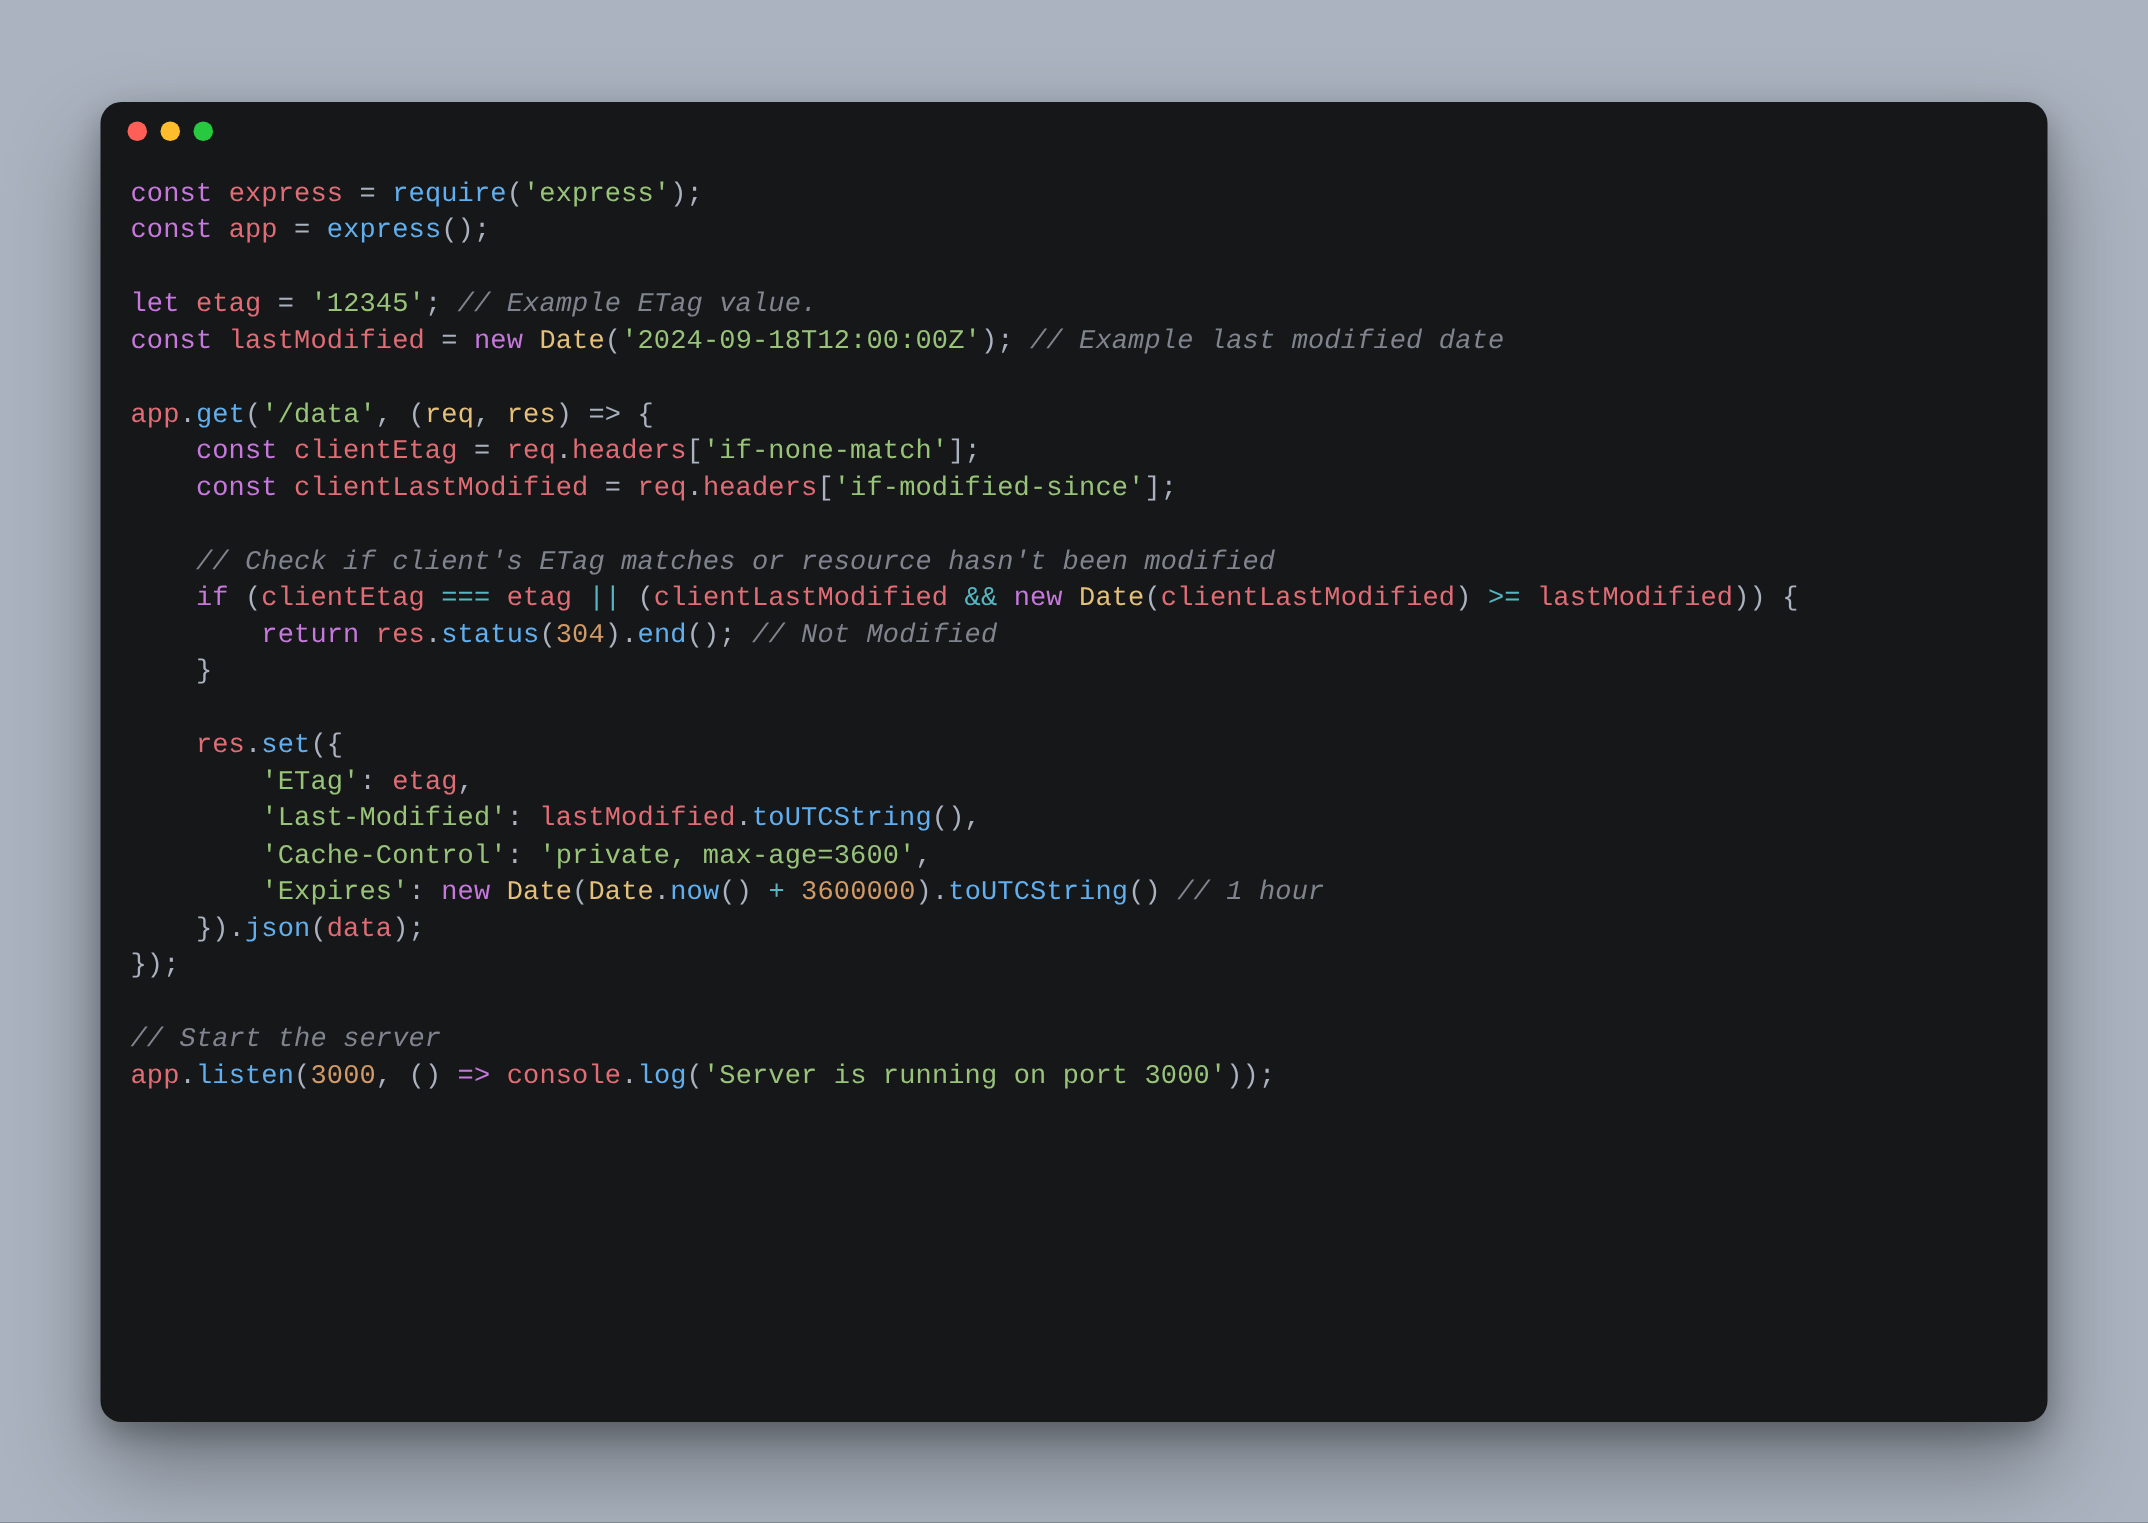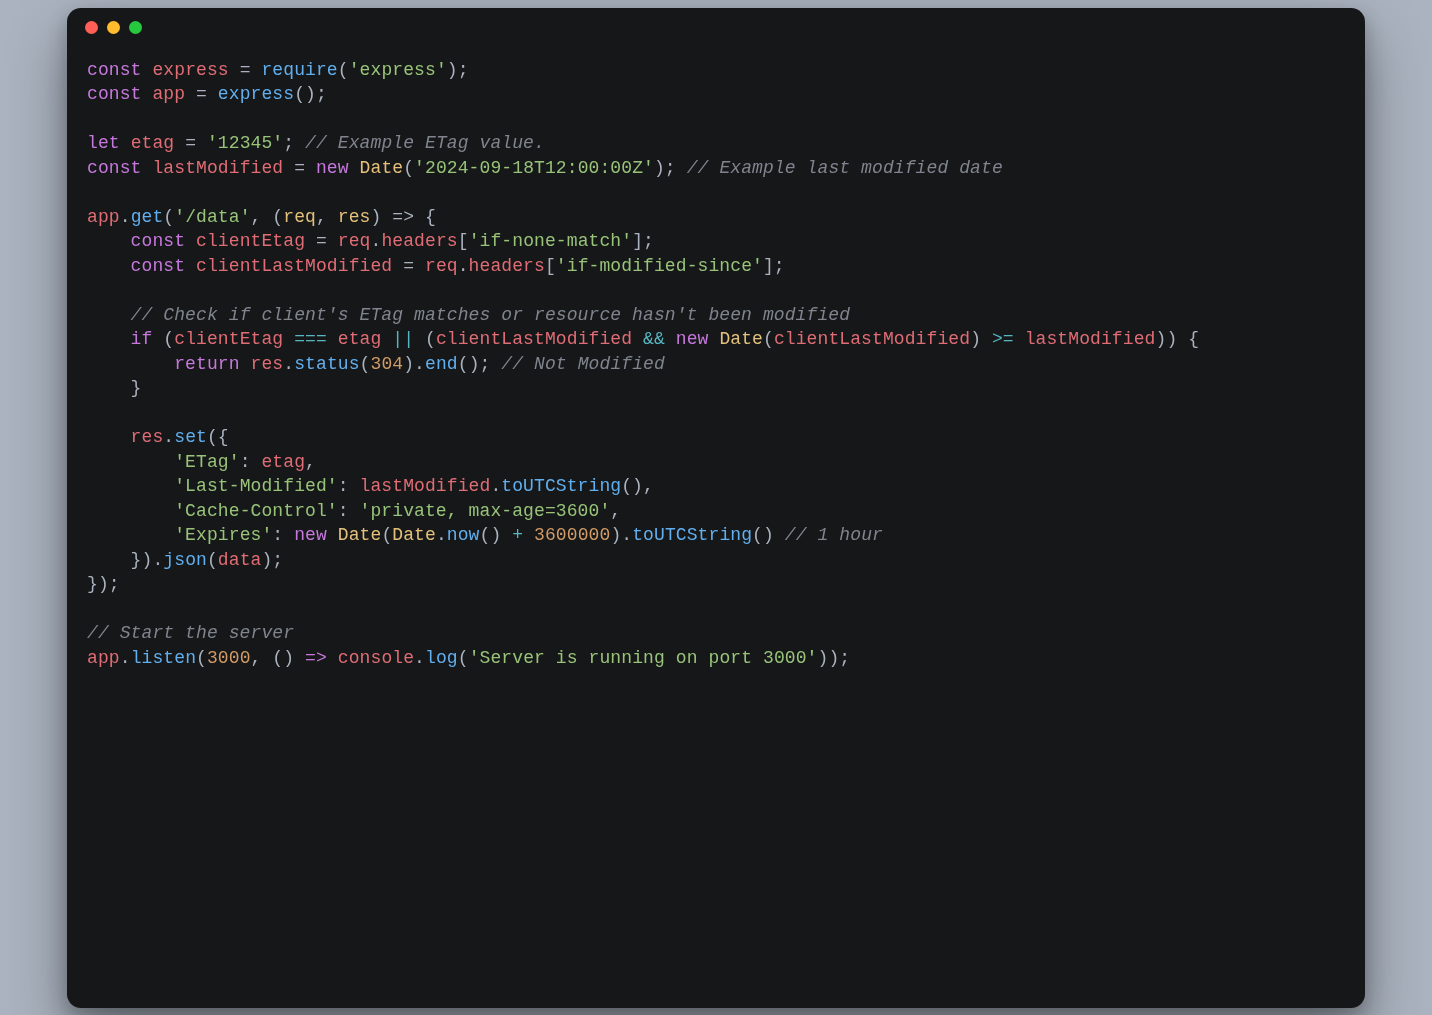--- a/index.html
+++ b/index.html
@@ -13,21 +13,21 @@
   }
   .stage {
     width: 1432px;
     height: 1015px;
     display: flex;
     align-items: center;
     justify-content: center;
   }
   .window {
     width: 1298px;
-    height: 1000px;
+    height: 880px;
     background: #151718;
     border-radius: 14px;
     box-shadow: 0 30px 60px rgba(0,0,0,0.35), 0 8px 20px rgba(0,0,0,0.25);
     position: relative;
     overflow: hidden;
   }
   .titlebar {
     height: 40px;
     display: flex;
     align-items: center;

